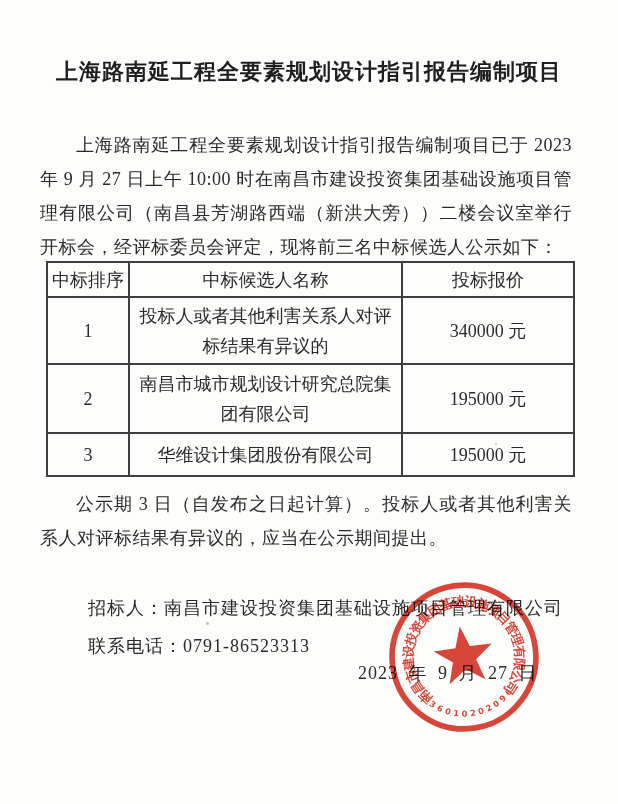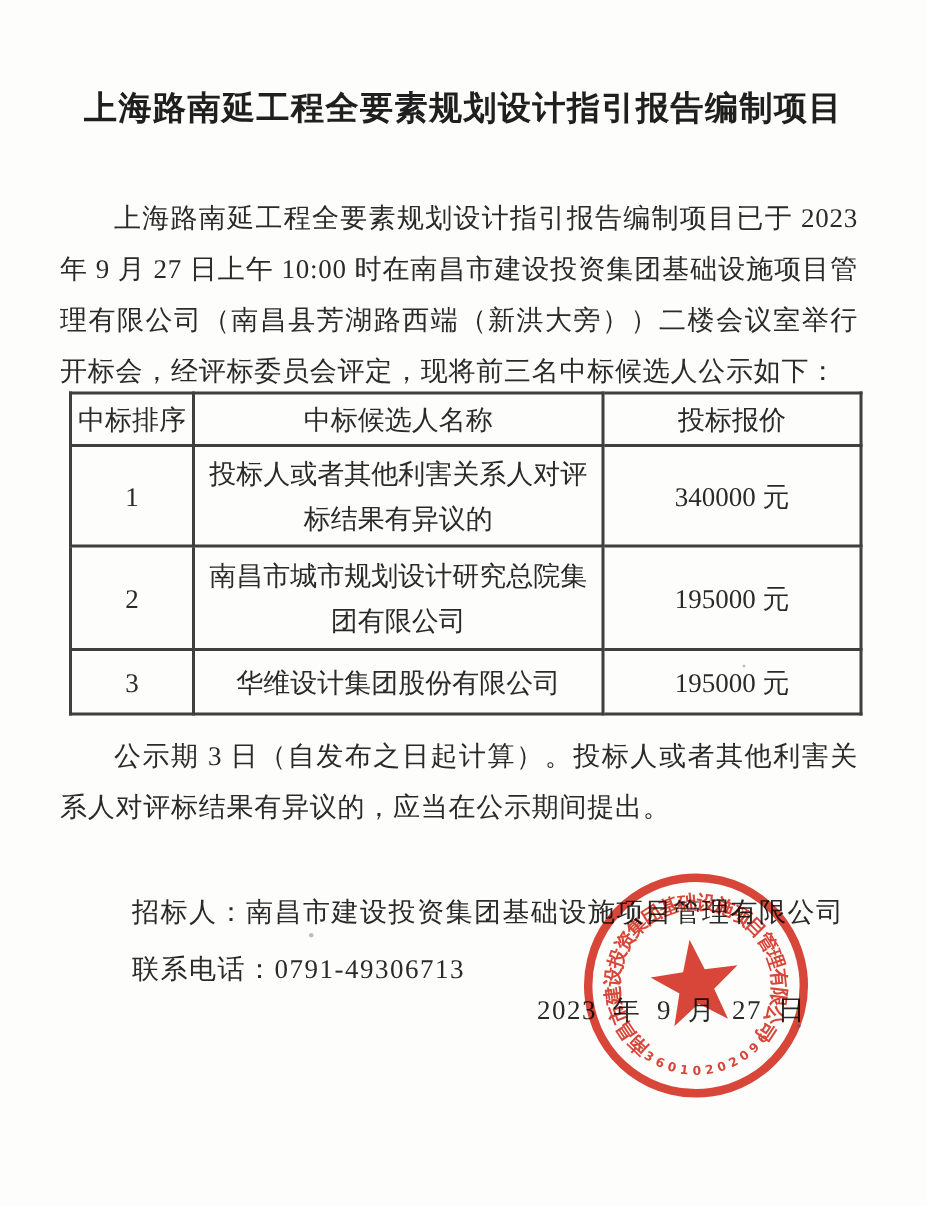--- a/index.html
+++ b/index.html
@@ -86,21 +86,21 @@
       <td>3</td>
       <td>华维设计集团股份有限公司</td>
       <td>195000 元</td>
     </tr>
   </tbody>
     </table>
 
   <div class="para notice">公示期 3 日（自发布之日起计算）。投标人或者其他利害关系人对评标结果有异议的，应当在公示期间提出。</div>
 
   <div class="line tenderer">招标人：南昌市建设投资集团基础设施项目管理有限公司</div>
-  <div class="line contact">联系电话：0791-49306713</div>
+  <div class="line contact">联系电话：0791-86523313</div>
   <div class="line date">2023 年 9 月 27 日</div>
 
   <div class="seal">
     <svg viewBox="0 0 150 150" xmlns="http://www.w3.org/2000/svg">
       <defs>
         <path id="sealTopArc" d="M 39.6 110.4 A 50 50 0 1 1 110.4 110.4" fill="none"></path>
         <path id="sealBottomArc" d="M 30.6 112.3 A 58 58 0 0 0 119.4 112.3" fill="none"></path>
       </defs>
       <circle cx="75" cy="75" r="70" fill="none" stroke-width="5.5" stroke="#d6382b"></circle>
       <text class="seal-arc-text" fill="#d6382b">

